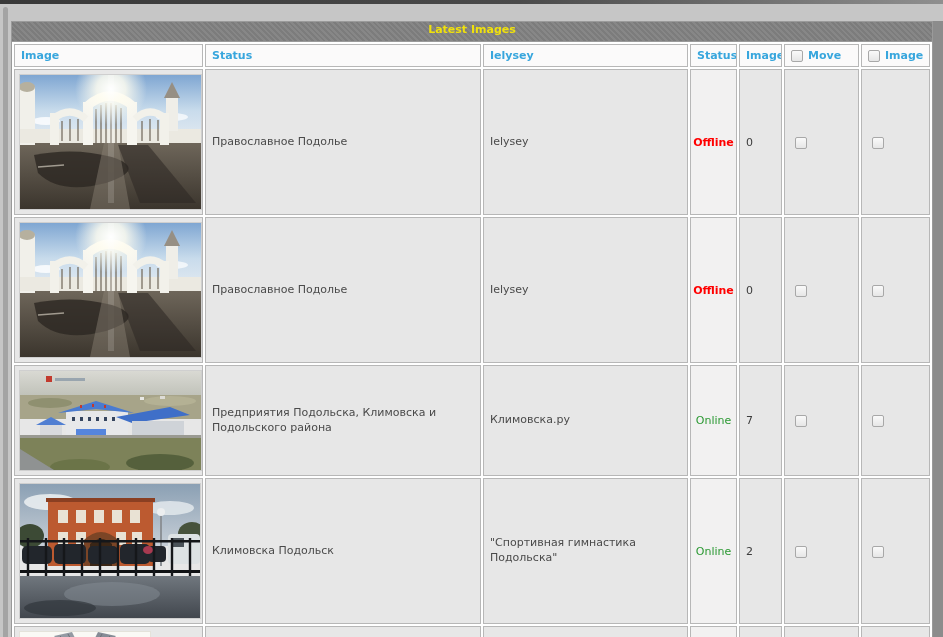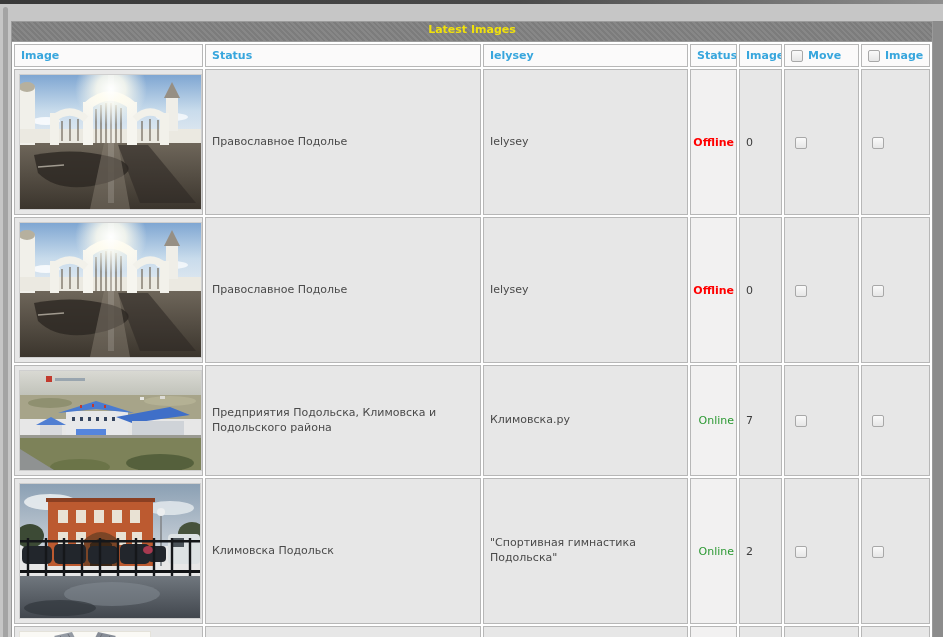--- a/index.html
+++ b/index.html
@@ -20,21 +20,21 @@
   table.grid{border-collapse:separate;border-spacing:2px;background:#ffffff;
     border:1px solid #9a9a9a;table-layout:fixed;width:922px;}
   col.c-img{width:189px}col.c-sec{width:276px}col.c-auth{width:205px}
   col.c-status{width:47px}col.c-views{width:43px}col.c-move{width:75px}col.c-del{width:69px}
 
   th,td{box-sizing:border-box;border:1px solid #b7b7b7;font-size:11px;overflow:hidden;}
   th{background:#fbfafa;color:#38a6dd;font-weight:bold;text-align:left;
      height:20px;padding:4px 6px;vertical-align:middle;white-space:nowrap;}
   td{background:#e7e7e7;color:#4a4a4a;vertical-align:middle;padding:16px 6px;}
   td.cell-img{padding:5px;}
-  td.cell-status{background:#f2f1f1;text-align:right;padding:12px 2px;}
+  td.cell-status{background:#f2f1f1;text-align:center;padding:12px 2px;}
   td.cell-views{padding:4px 0 4px 6px;color:#3c3c3c;}
   td.cell-move,td.cell-del{padding-left:10px;}
   .st-offline{color:#ff0000;font-weight:bold;}
   .st-online{color:#2c9933;}
 
   .cell-text{display:inline-block;line-height:1.35;}
   input[type=checkbox]{appearance:none;-webkit-appearance:none;width:12px;height:12px;
     border:1px solid #a8a8a8;border-radius:2px;margin:0;vertical-align:middle;
     background:linear-gradient(#fafafa,#e6e6e6);}
   th input[type=checkbox]{margin-right:5px;}

